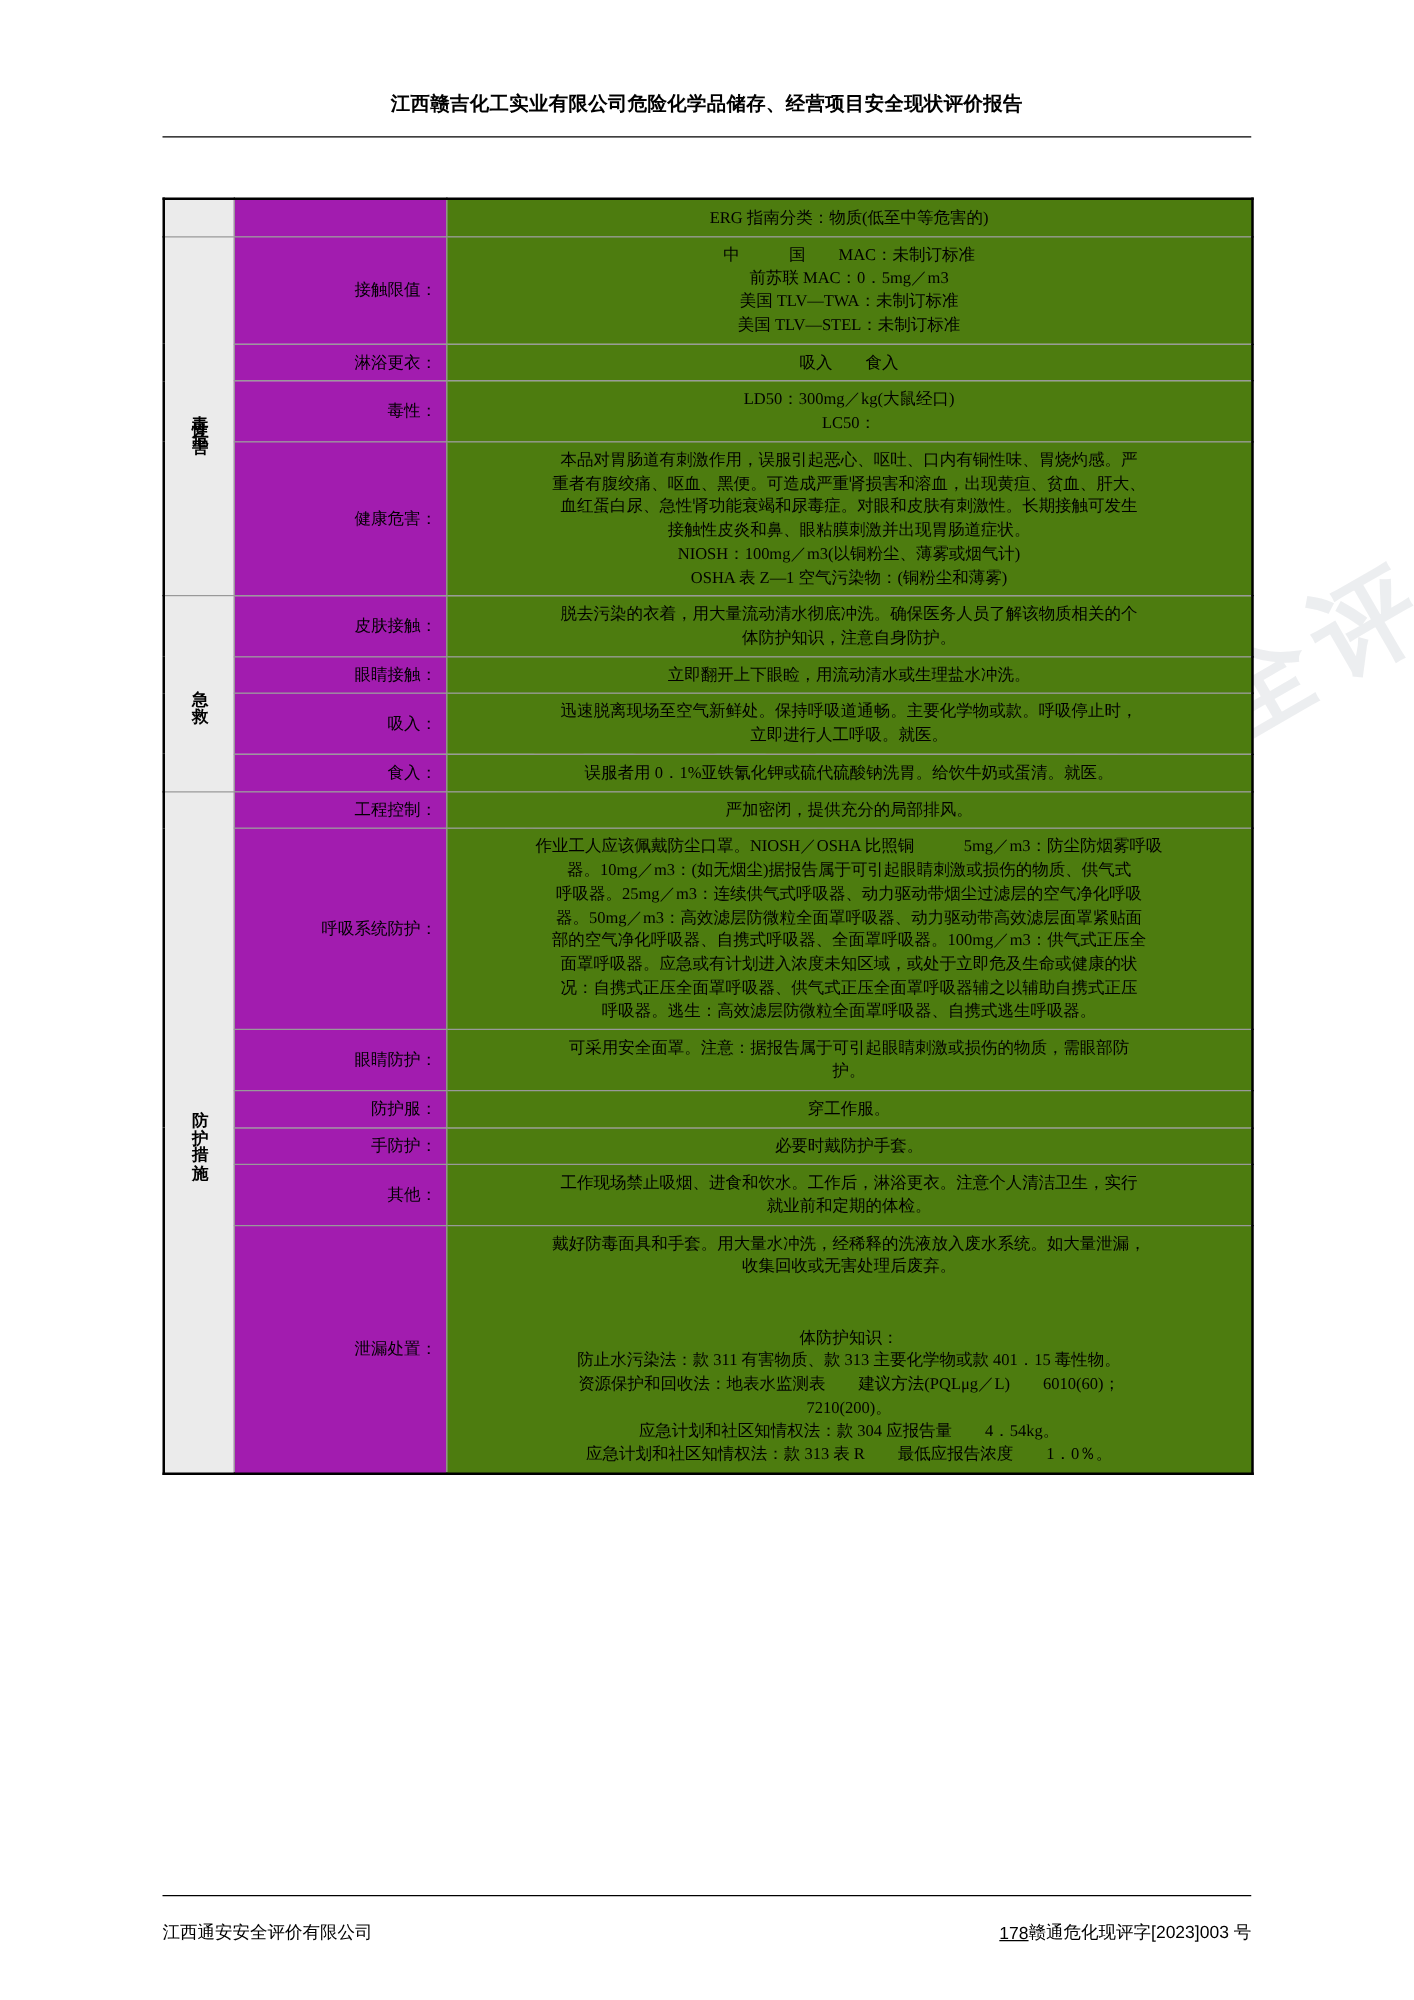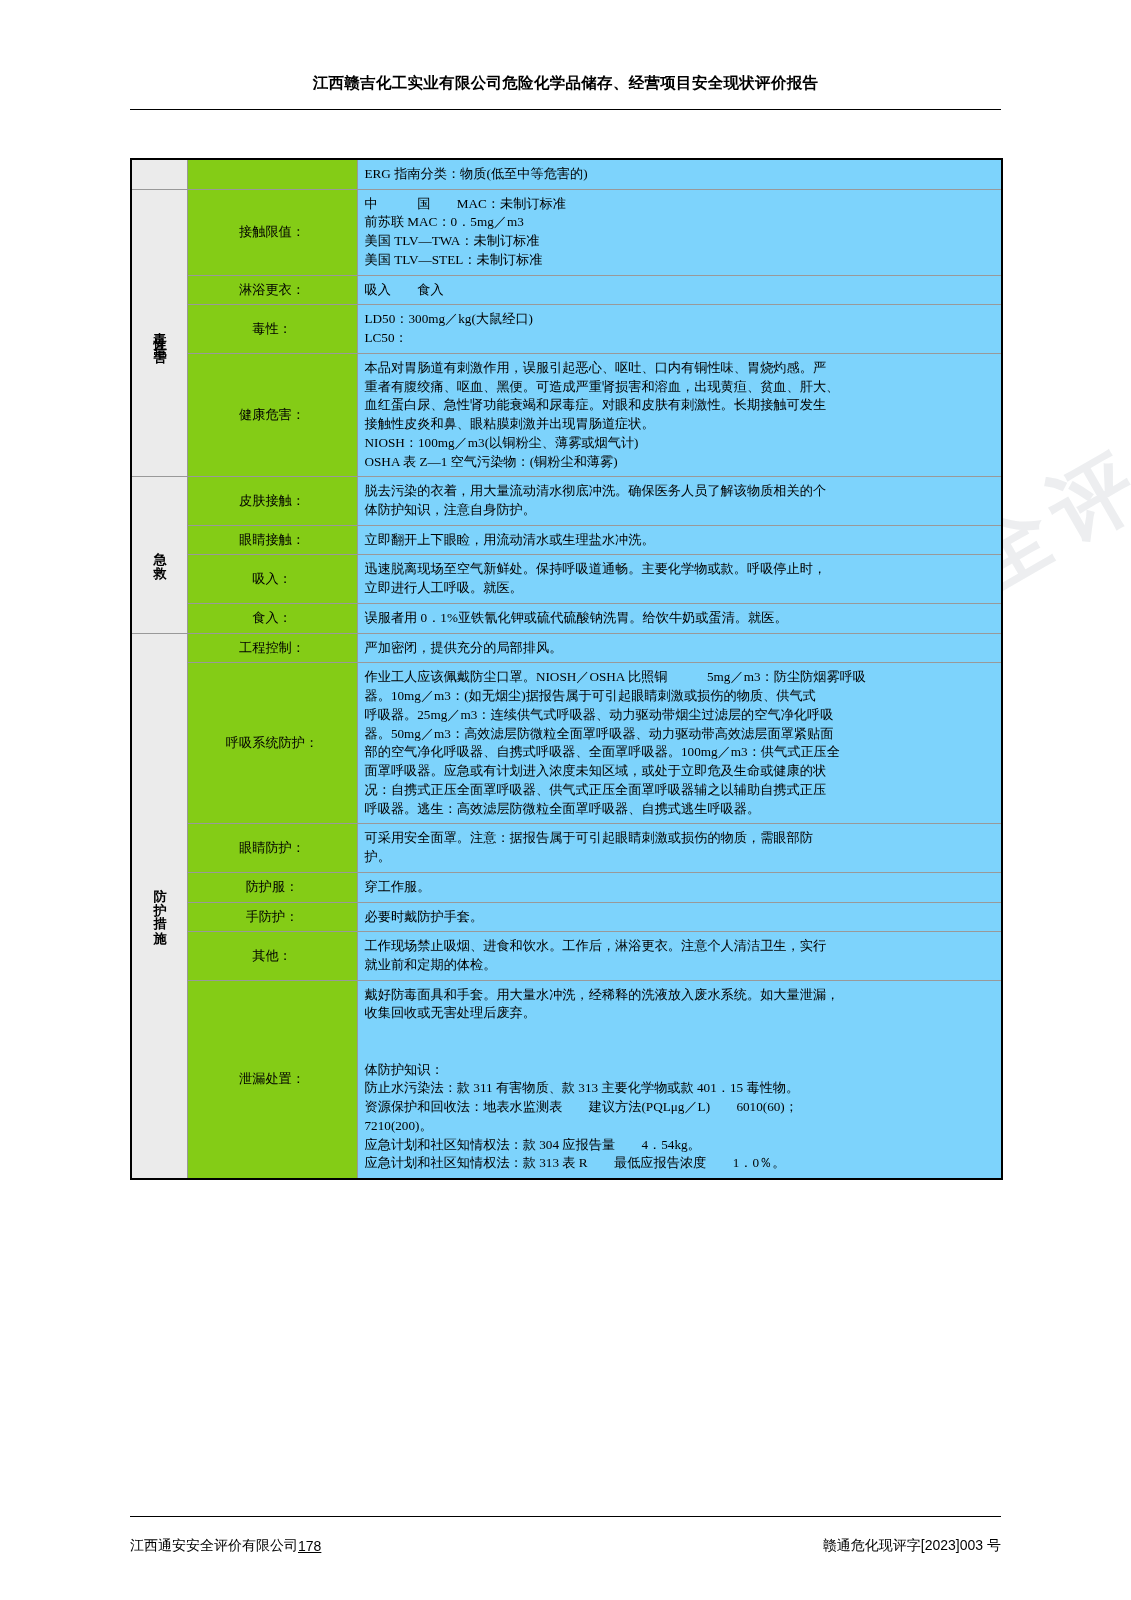--- a/index.html
+++ b/index.html
@@ -136,29 +136,29 @@
     width: 56px;
     background: #ebebeb;
     text-align: center;
     font-weight: bold;
     font-size: 15px;
     letter-spacing: 1px;
     line-height: 1.5;
   }
   td.lbl {
     width: 170px;
-    background: #84cc16;
-    text-align: center;
+    background: #a21caf;
+    text-align: right;
     vertical-align: middle;
     font-size: 13.5px;
     padding-right: 9px;
   }
   td.val {
-    background: #7dd3fc;
-    text-align: left;
+    background: #4d7c0f;
+    text-align: center;
     vertical-align: middle;
   }
   td.val.top { vertical-align: top; }
   .val p { margin: 0; font-family: Liberation Serif, serif; }
   .cat-vert {
     display: block;
     writing-mode: vertical-rl;
     text-orientation: upright;
     margin: 0 auto;
     letter-spacing: 6px;
@@ -183,21 +183,21 @@
     position: absolute;
     bottom: 58px;
     left: 130px;
     width: 871px;
     display: flex;
     justify-content: space-between;
     align-items: center;
     font-size: 14px;
     font-family: "Liberation Sans", sans-serif;
   }
-  .footer .mid { flex: 1; text-align: left; text-decoration: underline; }
+  .footer .mid { flex: 1; text-align: right; text-decoration: underline; }
   .footer .right { text-align: right; }
 </style>
 </head>
 <body>
 
 <div class="page">
 
   <div class="header">江西赣吉化工实业有限公司危险化学品储存、经营项目安全现状评价报告</div>
   <div class="header-rule"></div>
 

